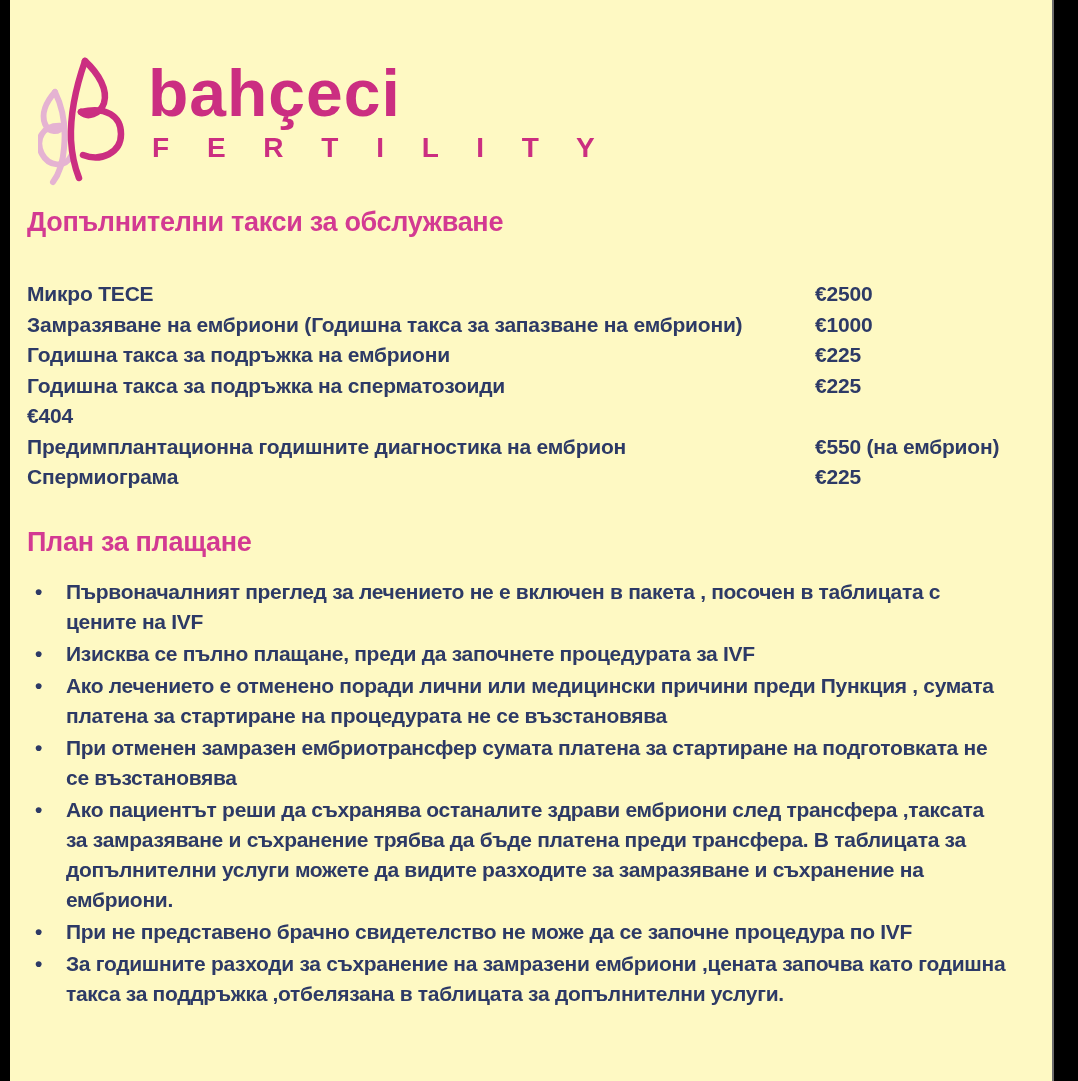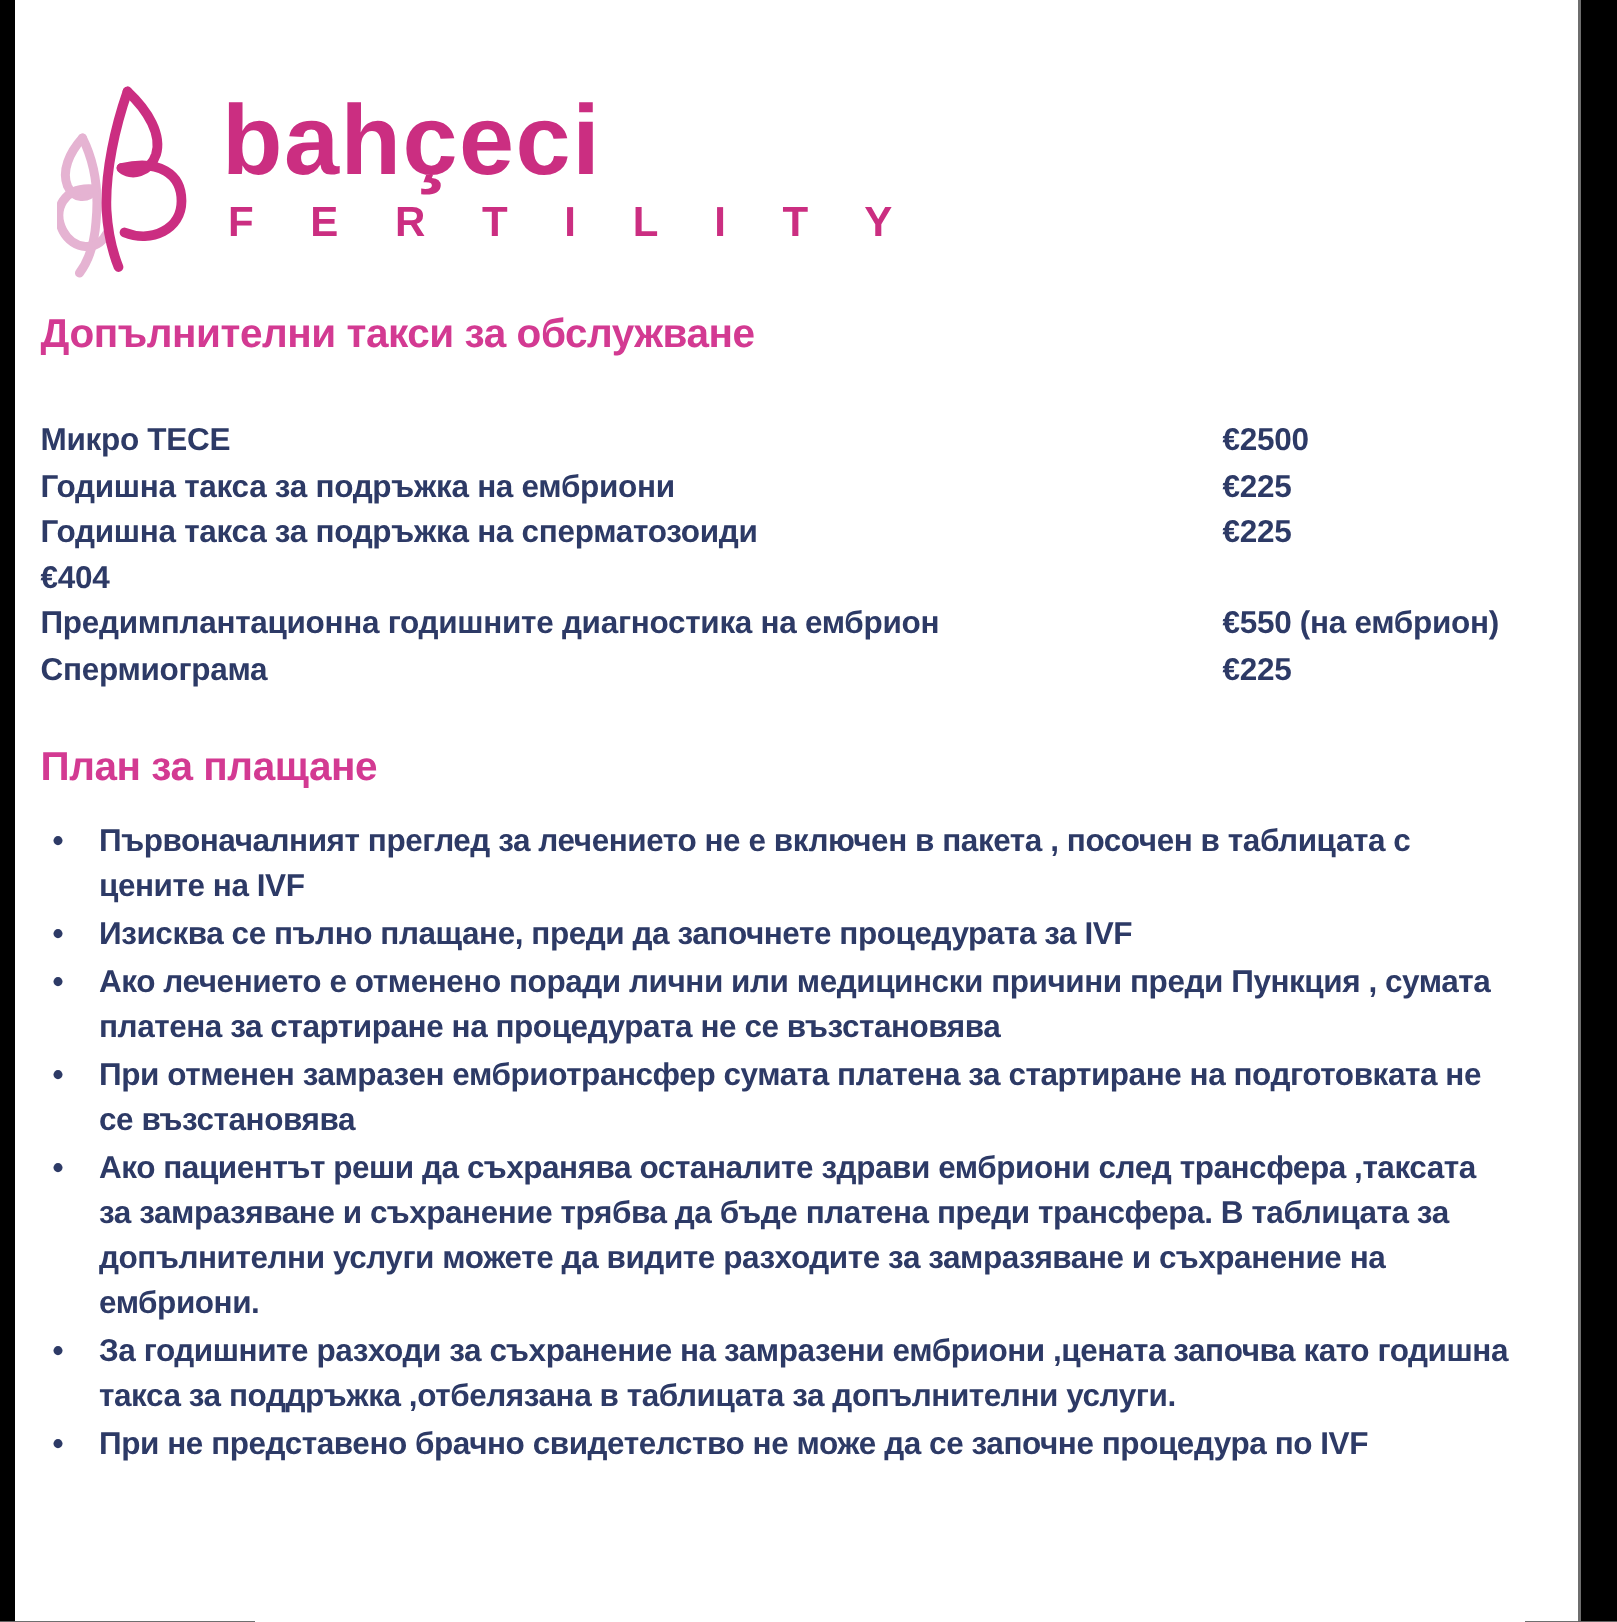--- a/index.html
+++ b/index.html
@@ -3,21 +3,21 @@
 <meta charset="utf-8">
 <style>
   * { margin: 0; padding: 0; box-sizing: border-box; }
   html, body { background: #000; }
   body { font-family: "Liberation Sans", sans-serif; }
 
   .page {
     position: relative;
     width: 1078px;
     height: 1081px;
-    background: #ffffff;
+    background: #fef9c3;
     overflow: hidden;
     margin: 0 auto;
   }
   .bar {
     position: absolute;
     top: 0;
     height: 100%;
     background: #000;
   }
   .bar.left  { left: 0;  width: 10px; }
@@ -134,20 +134,24 @@
     </header>
 
     <h2 class="section-title fees">Допълнителни такси за обслужване</h2>
 
     <div class="price-list">
       <div class="price-row">
         <span class="label">Микро ТЕСЕ</span>
         <span class="price">€2500</span>
       </div>
       <div class="price-row">
+        <span class="label">Замразяване на ембриони (Годишна такса за запазване на ембриони)</span>
+        <span class="price">€1000</span>
+      </div>
+      <div class="price-row">
         <span class="label">Годишна такса за подръжка на ембриони</span>
         <span class="price">€225</span>
       </div>
       <div class="price-row">
         <span class="label">Годишна такса за подръжка на сперматозоиди</span>
         <span class="price">€225</span>
       </div>
       <div class="price-row">
         <span class="price">€404</span>
       </div>
@@ -168,19 +172,19 @@
 цените на IVF</li>
       <li>Изисква се пълно плащане, преди да започнете процедурата за IVF</li>
       <li>Ако лечението е отменено поради лични или медицински причини преди Пункция , сумата
 платена за стартиране на процедурата не се възстановява</li>
       <li>При отменен замразен ембриотрансфер сумата платена за стартиране на подготовката не
 се възстановява</li>
       <li>Ако пациентът реши да съхранява останалите здрави ембриони след трансфера ,таксата
 за замразяване и съхранение трябва да бъде платена преди трансфера. В таблицата за
 допълнителни услуги можете да видите разходите за замразяване и съхранение на
 ембриони.</li>
+      <li>При не представено брачно свидетелство не може да се започне процедура по IVF</li>
       <li>За годишните разходи за съхранение на замразени ембриони ,цената започва като годишна
 такса за поддръжка ,отбелязана в таблицата за допълнителни услуги.</li>
-      <li>При не представено брачно свидетелство не може да се започне процедура по IVF</li>
     </ul>
 
   </div>
 </div>
 
 </body></html>

